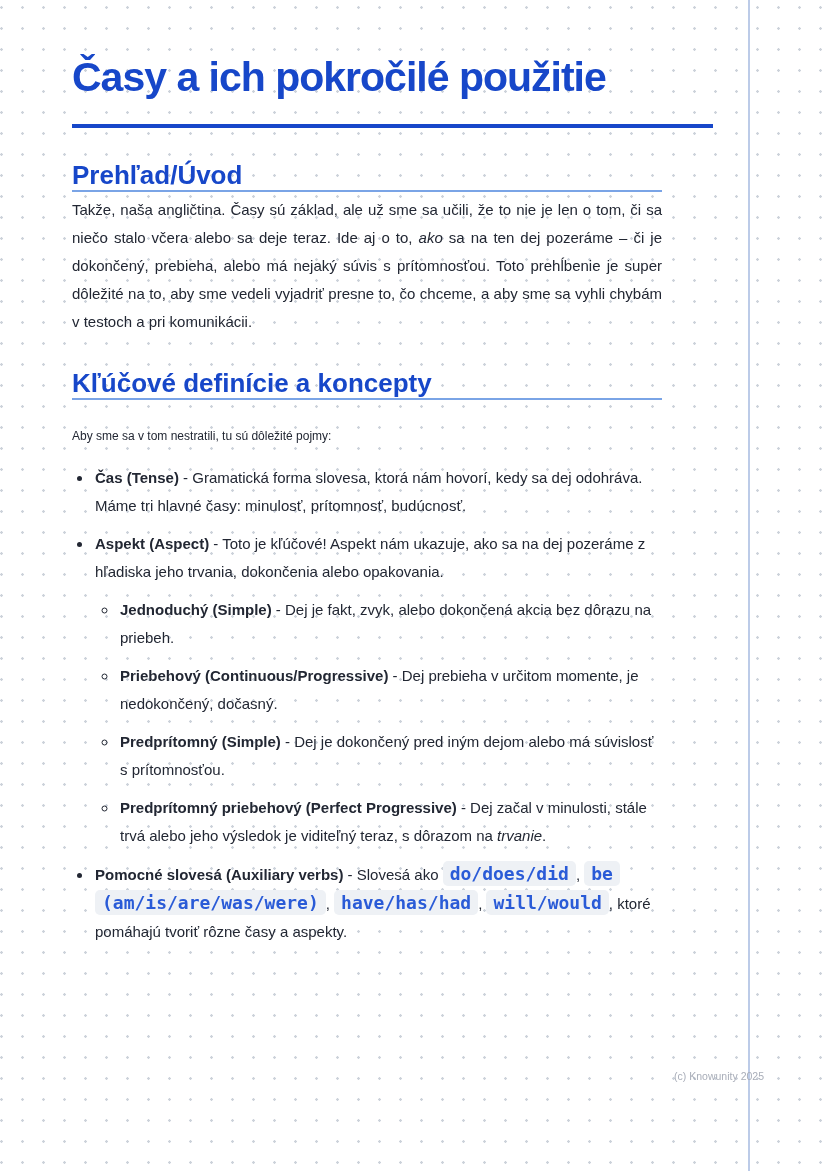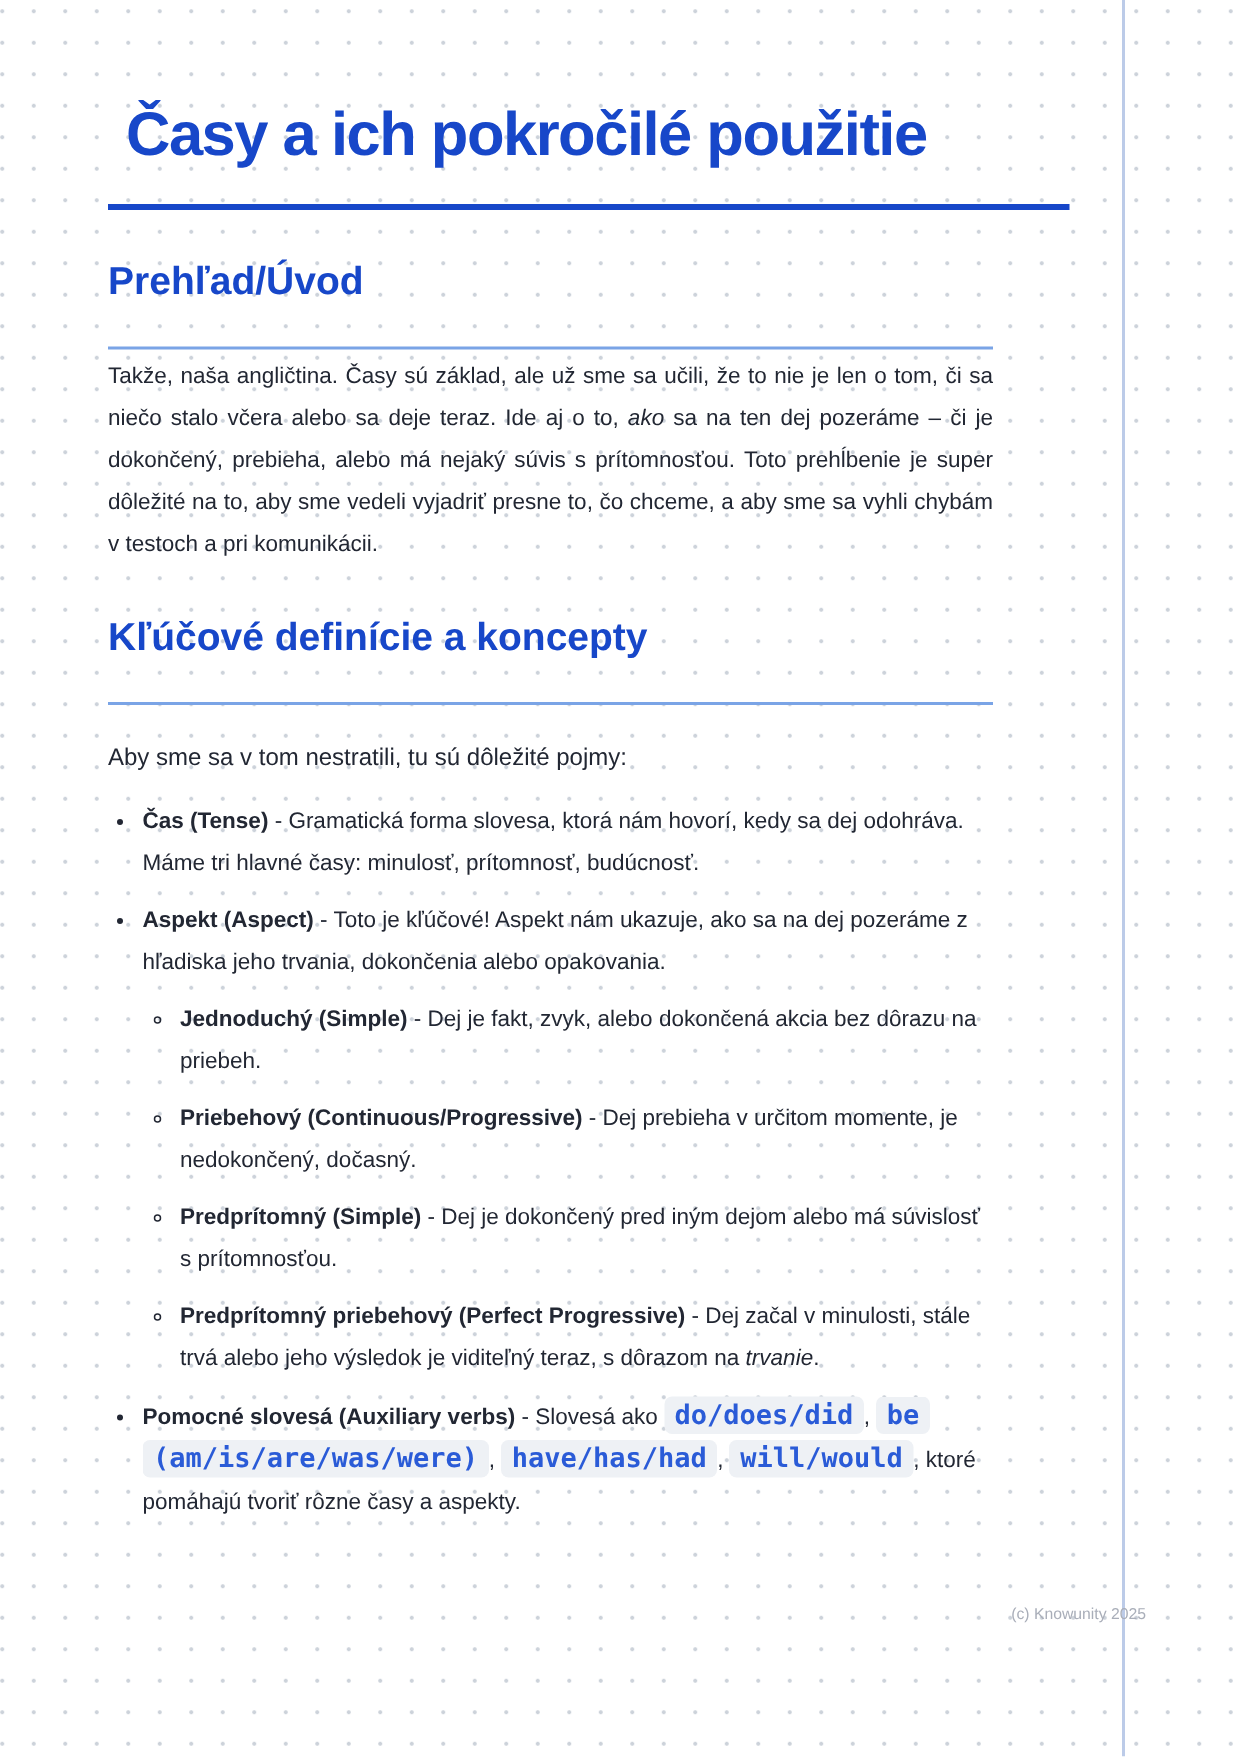--- a/index.html
+++ b/index.html
@@ -19,31 +19,31 @@
     font-family:"Liberation Sans",sans-serif;color:var(--body-text);
   }
   .grid-bg{
     position:absolute;inset:0;
     background-image:radial-gradient(circle,var(--dot-gray) 1.1px,transparent 1.5px);
     background-size:21px 21px;background-position:12px 18px;
   }
   .margin-line{position:absolute;top:0;bottom:0;left:748px;width:2px;background:var(--margin-line-blue)}
   .content{position:absolute;left:72px;top:54px;width:590px}
   h1.doc-title{
-    margin:12px;font-size:41px;line-height:46px;font-weight:700;
+    margin:0;font-size:41px;line-height:46px;font-weight:700;
     letter-spacing:-1px;color:var(--heading-blue);white-space:nowrap;
   }
   .title-rule{margin-top:24px;width:641px;height:4px;background:var(--heading-blue)}
   h2.sec-heading{
     margin:32px 0 0;font-size:26px;line-height:30px;font-weight:700;
-    color:var(--heading-blue);padding-bottom:29px;
+    color:var(--heading-blue);padding-bottom:0;
     border-bottom:2px solid var(--underline-blue);
   }
   p.body-text{margin:4px 0 0;font-size:15px;line-height:28px;text-align:justify}
-  p.lead-text{margin:22px 0 0;font-size:16px;line-height:28px}
+  p.lead-text{margin:22px 0 0;font-size:12px;line-height:28px}
   ul.main-list{margin:14px 0 0;padding-left:21px;font-size:15px;line-height:28px;list-style:disc}
   ul.main-list>li{margin-top:10px;padding-left:2px}
   li.aux-item{margin-top:12px}
   ul.sub-list{list-style:circle;margin:10px 0 0;padding-left:23px}
   ul.sub-list>li{margin-top:10px;padding-left:2px}
   .term{font-weight:700}
   em{font-style:italic}
   .code-chip{
     font-family:"DejaVu Sans Mono",monospace;font-size:18px;font-weight:700;
     color:var(--code-blue);background:var(--chip-bg);padding:2px 7px;border-radius:5px;

